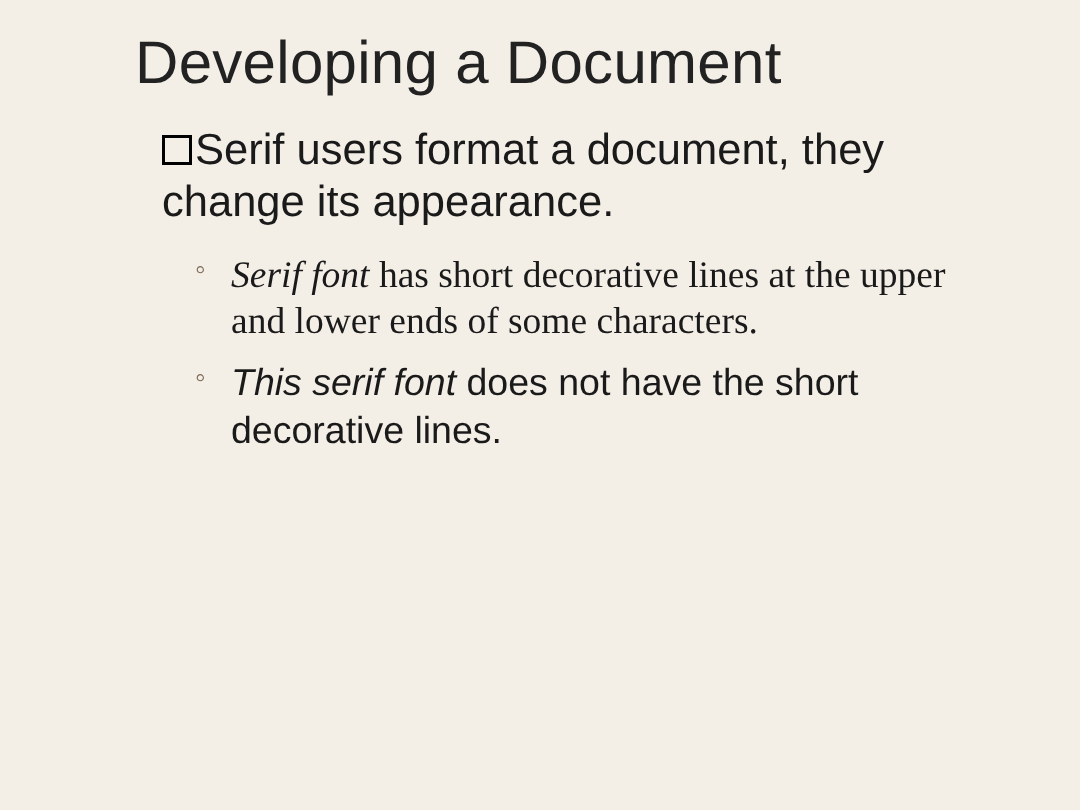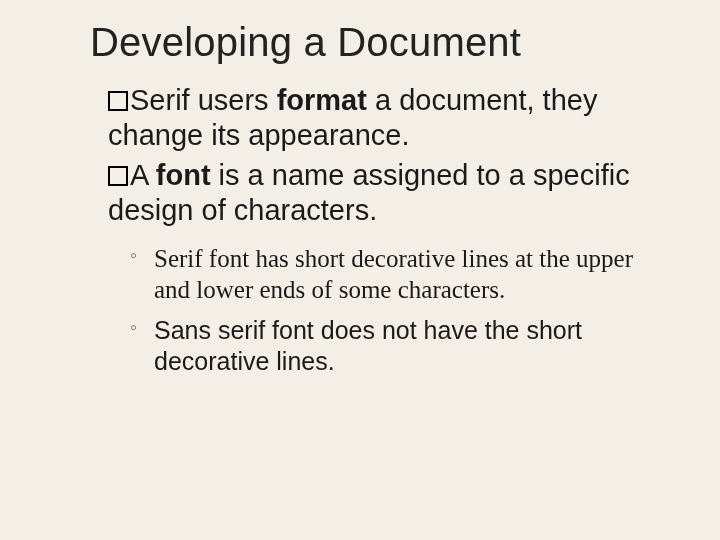--- a/index.html
+++ b/index.html
@@ -54,45 +54,42 @@
   }
   .subitem::before {
     content: "◦";
     position: absolute;
     left: 0;
     top: 0;
     color: #7b6a55;
     font-size: 20px;
   }
   .serif { font-family: Georgia, "Times New Roman", serif; }
-  .bold { font-weight: 700; }
-  .italic { }
+  .bold { font-weight: 400; }
+  .italic { font-style: italic; }
 </style>
 </head>
 <body>
 
 <div class="slide">
 
   <h1 class="title">Developing a Document</h1>
 
   <div class="body">
 
     <p class="para">
       <span class="check"></span><span>Serif users </span><span class="bold">format</span><span> a document, they change its appearance.</span>
     </p>
 
 
-    <p class="para">
-      <span class="check"></span><span>A </span><span class="bold">font</span><span> is a name assigned to a specific design of characters.</span>
-    </p>
 
     <div class="sublist">
       <div class="subitem serif">
         <span class="italic">Serif font </span><span>has short decorative lines at the upper and lower ends of some characters.</span>
       </div>
       <div class="subitem">
-        <span class="italic">Sans serif font </span><span>does not have the short decorative lines.</span>
+        <span class="italic">This serif font </span><span>does not have the short decorative lines.</span>
       </div>
     </div>
 
   </div>
 
 </div>
 
 </body></html>

